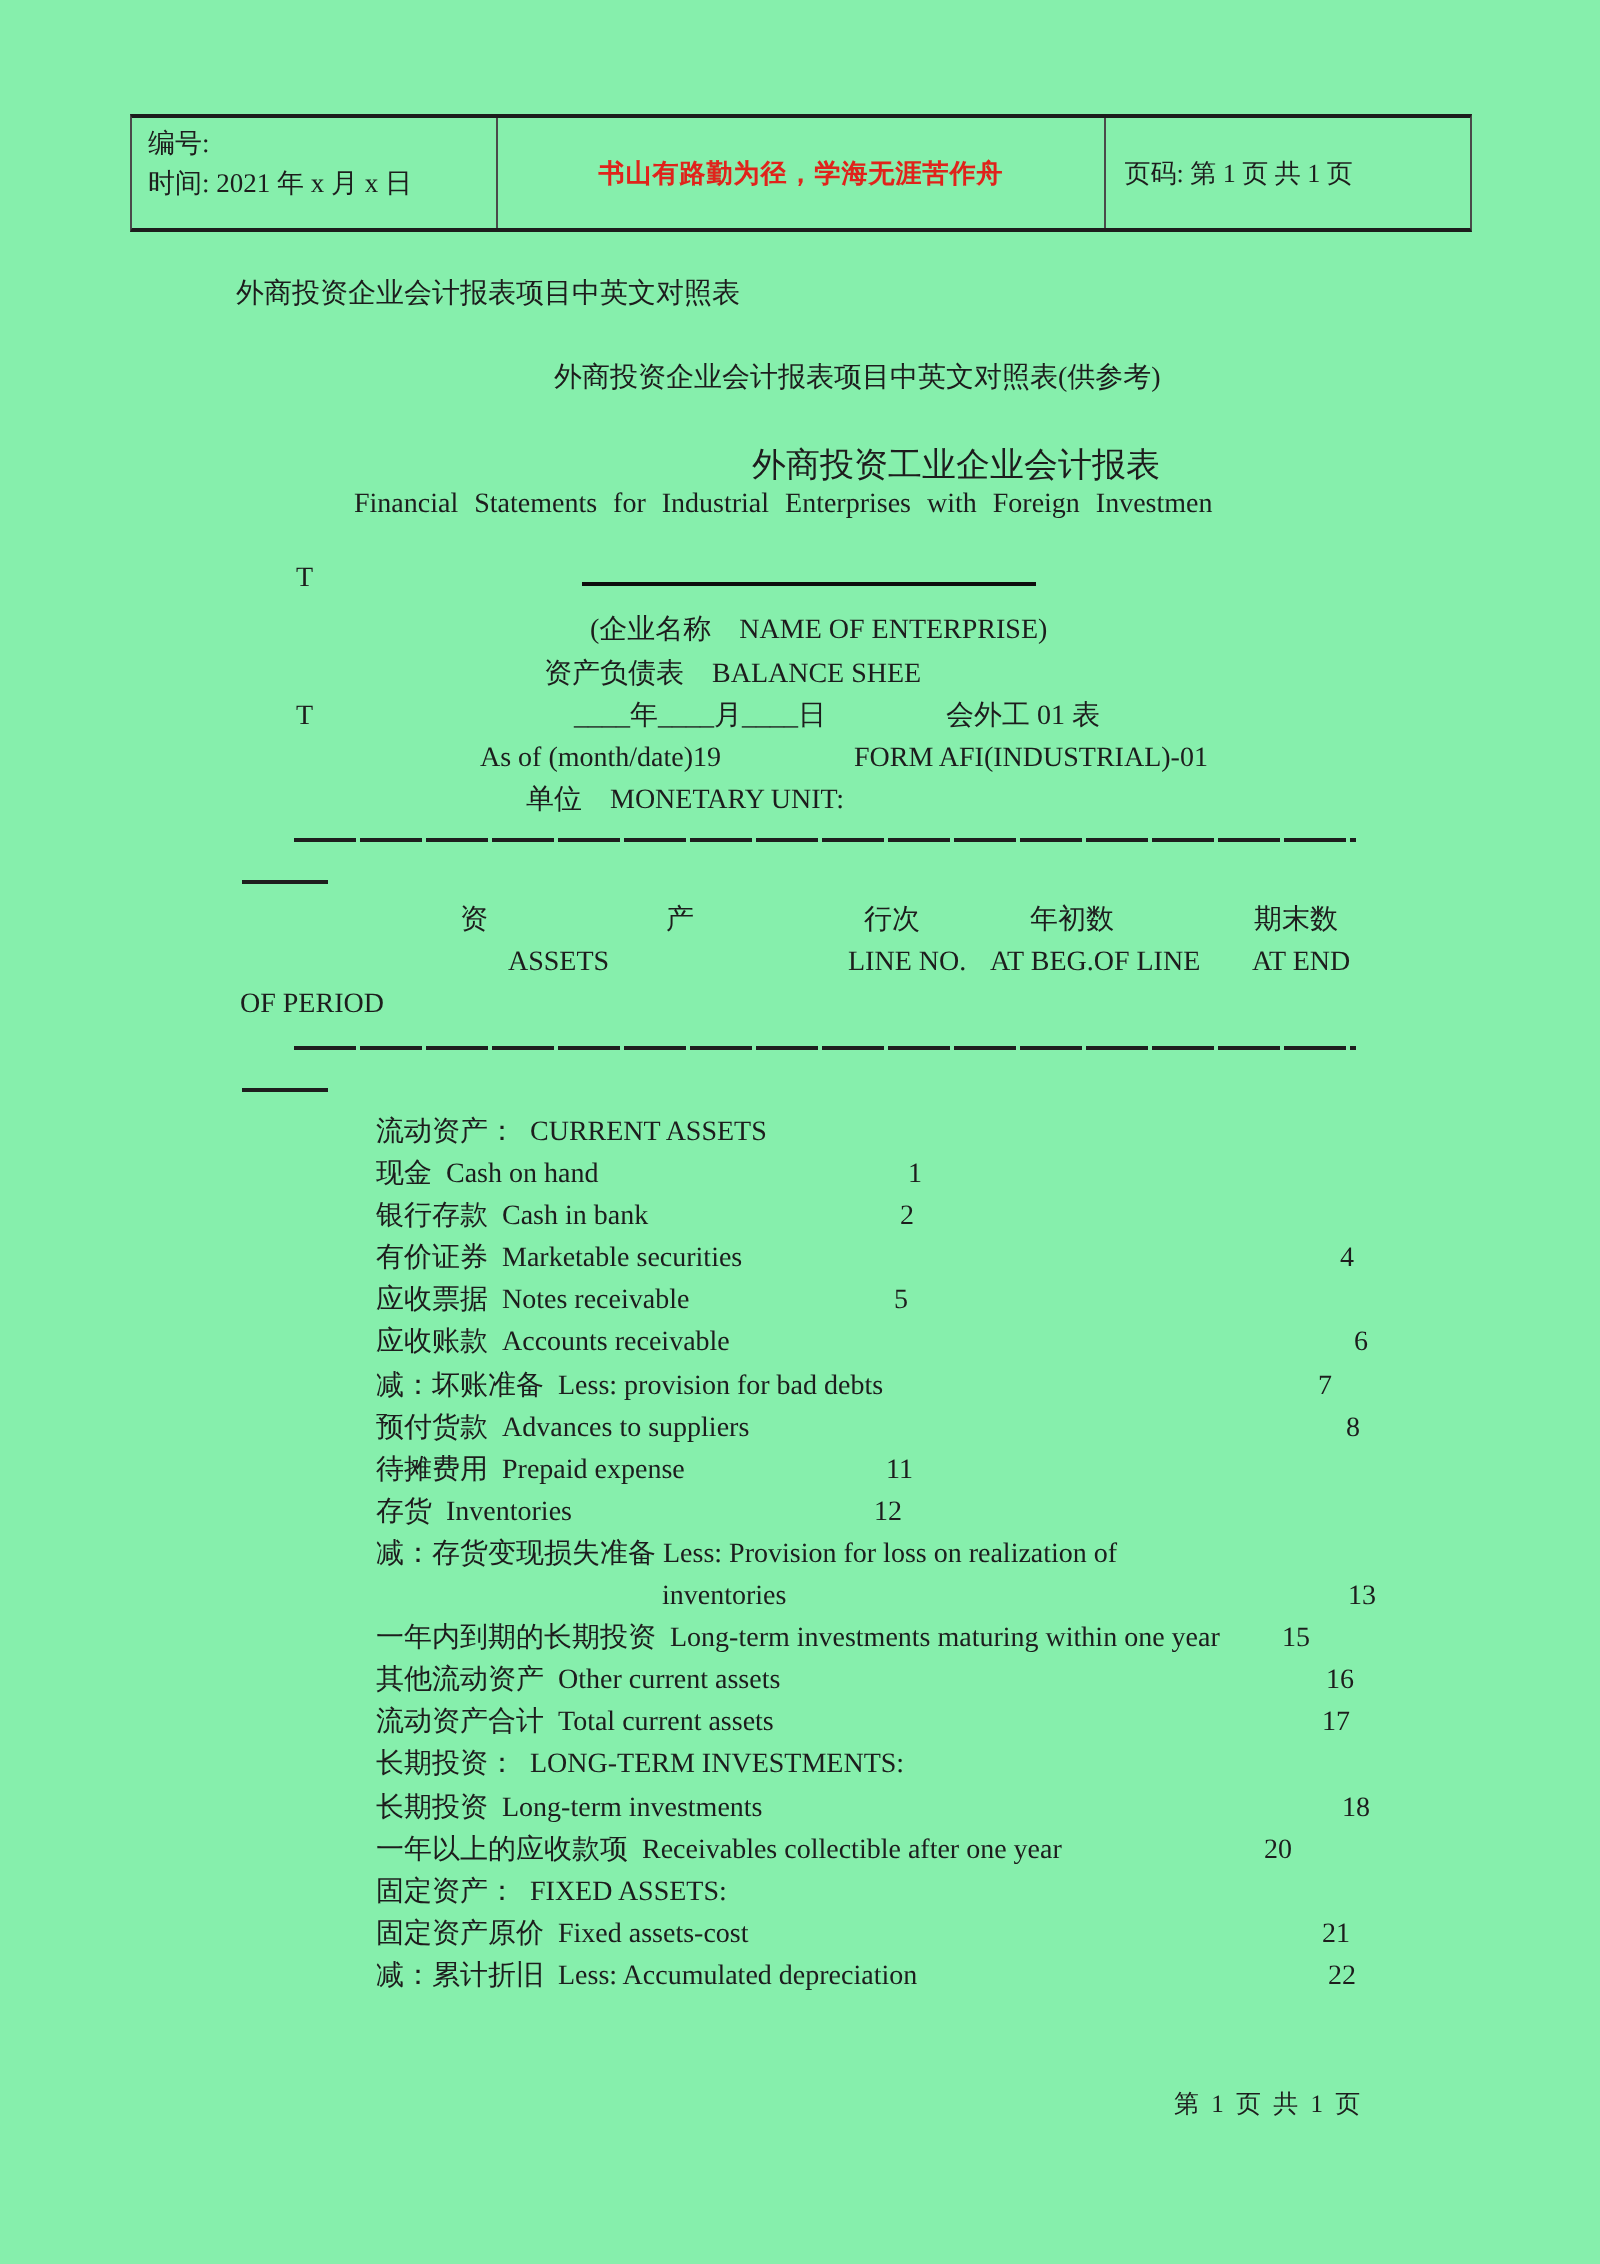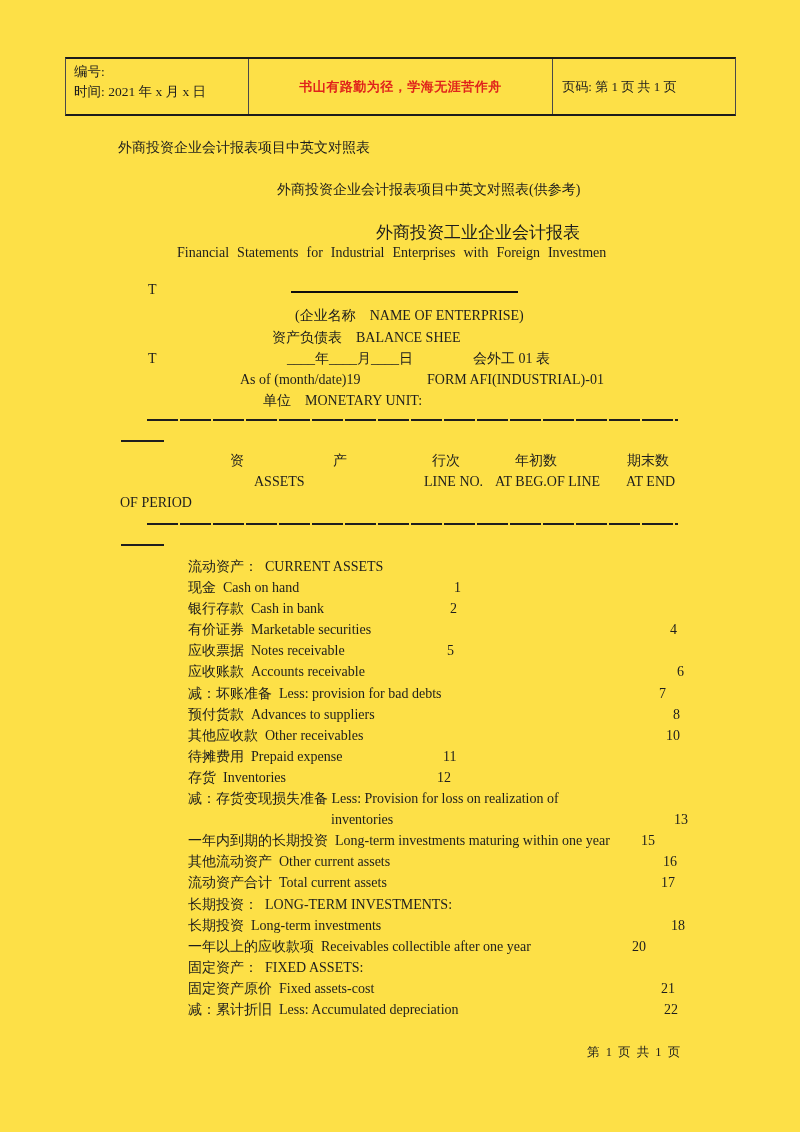--- a/index.html
+++ b/index.html
@@ -1,19 +1,19 @@
 <!DOCTYPE html>
 <html><head>
 <meta charset="utf-8">
 <style>
   html,body{margin:0;padding:0;background:#ffffff;}
   .page{
     position:relative;
     width:800px;height:1132px;
-    background:#fde047;
+    background:#86efac;
     font-family:"Liberation Serif","DejaVu Serif",serif;
     color:#1d1d1d;
     overflow:hidden;
   }
   .abs{position:absolute;white-space:pre;font-size:14px;line-height:1.25;}
 
   
   .header-box{
     position:absolute;left:65px;top:57px;width:671px;height:59px;
     border-top:2px solid #1c1c1c;border-bottom:2px solid #1c1c1c;
@@ -121,21 +121,20 @@
 
   <div class="rows">
       <div class="row"><span>流动资产：  CURRENT ASSETS</span></div>
       <div class="row"><span>现金  Cash on hand</span><span class="row-num" style="left: 266px;">1</span></div>
       <div class="row"><span>银行存款  Cash in bank</span><span class="row-num" style="left: 262px;">2</span></div>
       <div class="row"><span>有价证券  Marketable securities</span><span class="row-num" style="left: 482px;">4</span></div>
       <div class="row"><span>应收票据  Notes receivable</span><span class="row-num" style="left: 259px;">5</span></div>
       <div class="row"><span>应收账款  Accounts receivable</span><span class="row-num" style="left: 489px;">6</span></div>
       <div class="row"><span>减：坏账准备  Less: provision for bad debts</span><span class="row-num" style="left: 471px;">7</span></div>
       <div class="row"><span>预付货款  Advances to suppliers</span><span class="row-num" style="left: 485px;">8</span></div>
-      <div class="row"><span>其他应收款  Other receivables</span><span class="row-num" style="left: 478px;">10</span></div>
       <div class="row"><span>待摊费用  Prepaid expense</span><span class="row-num" style="left: 255px;">11</span></div>
       <div class="row"><span>存货  Inventories</span><span class="row-num" style="left: 249px;">12</span></div>
       <div class="row"><span>减：存货变现损失准备 Less: Provision for loss on realization of</span></div>
       <div class="row"><span style="padding-left: 143px;">inventories</span><span class="row-num" style="left: 486px;">13</span></div>
       <div class="row"><span>一年内到期的长期投资  Long-term investments maturing within one year</span><span class="row-num" style="left: 453px;">15</span></div>
       <div class="row"><span>其他流动资产  Other current assets</span><span class="row-num" style="left: 475px;">16</span></div>
       <div class="row"><span>流动资产合计  Total current assets</span><span class="row-num" style="left: 473px;">17</span></div>
       <div class="row"><span>长期投资：  LONG-TERM INVESTMENTS:</span></div>
       <div class="row"><span>长期投资  Long-term investments</span><span class="row-num" style="left: 483px;">18</span></div>
       <div class="row"><span>一年以上的应收款项  Receivables collectible after one year</span><span class="row-num" style="left: 444px;">20</span></div>

